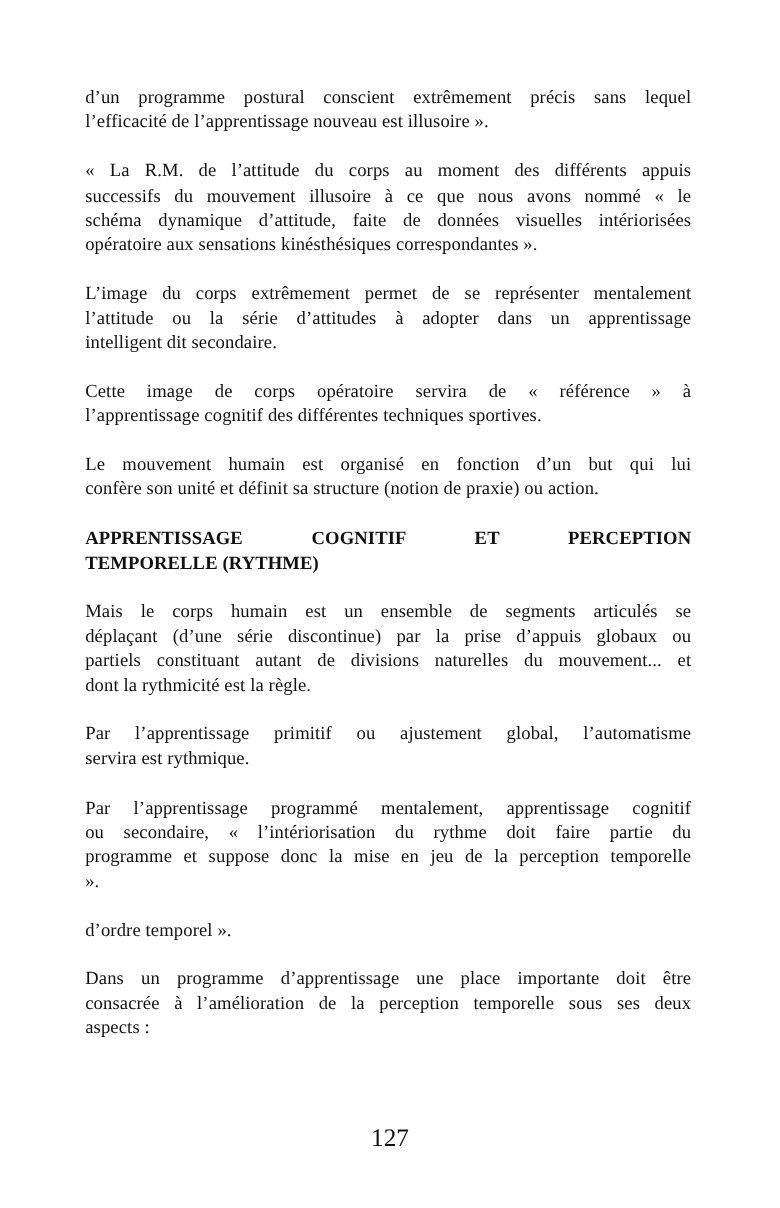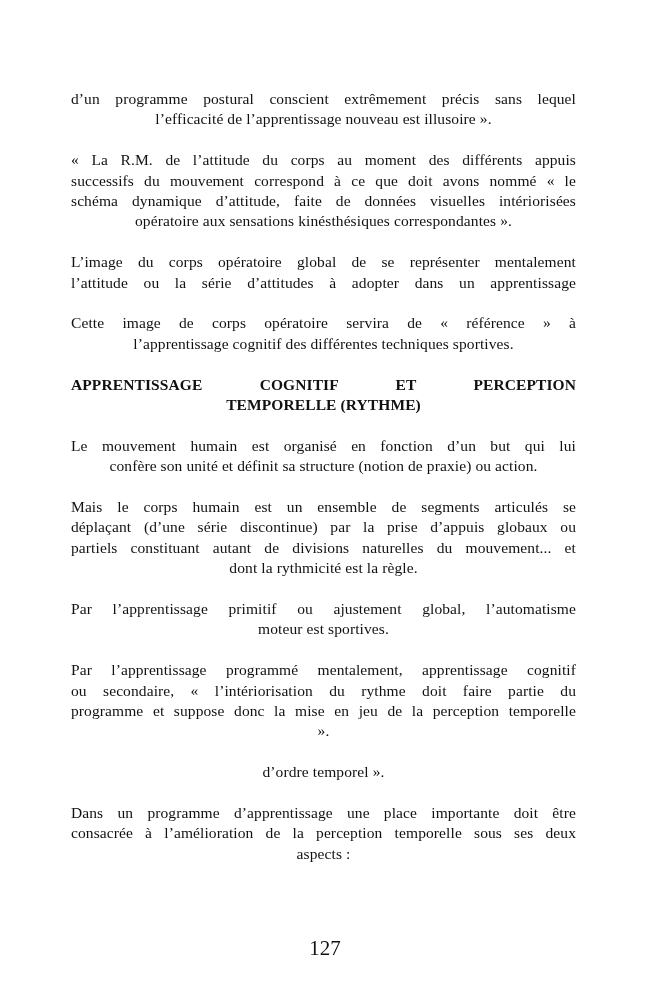--- a/index.html
+++ b/index.html
@@ -17,39 +17,39 @@
   .page {
     position: relative;
     width: 650px;
     height: 1007px;
     background: #ffffff;
     overflow: hidden;
   }
   .text-column {
     position: absolute;
     left: 71px;
-    top: 89px;
+    top: 72px;
     width: 505px;
     font-size: 15.5px;
     line-height: 20.4px;
     letter-spacing: 0.1px;
   }
   .para {
     margin: 0 0 20.4px 0;
   }
   .para.heading {
     font-weight: bold;
   }
   .line {
     text-align: justify;
     text-align-last: justify;
     white-space: normal;
   }
   .line.last {
-    text-align: center;
+    text-align: left;
     text-align-last: auto;
   }
   .page-number {
     position: absolute;
     left: 0;
     top: 936px;
     width: 100%;
     text-align: center;
     font-size: 21px;
     color: #111111;
@@ -59,49 +59,50 @@
 <body>
 
 <div class="page">
   <div class="text-column" id="text-column">
       <div class="para body">
         <div class="line">d’un programme postural conscient extrêmement précis sans lequel</div>
         <div class="line last">l’efficacité de l’apprentissage nouveau est illusoire ».</div>
       </div>
       <div class="para body">
         <div class="line">« La R.M. de l’attitude du corps au moment des différents appuis</div>
-        <div class="line">successifs du mouvement correspond à ce que doit avons nommé « le</div>
+        <div class="line">successifs du mouvement illusoire à ce que nous avons nommé « le</div>
         <div class="line">schéma dynamique d’attitude, faite de données visuelles intériorisées</div>
         <div class="line last">opératoire aux sensations kinésthésiques correspondantes ».</div>
       </div>
       <div class="para body">
-        <div class="line">L’image du corps opératoire global de se représenter mentalement</div>
+        <div class="line">L’image du corps extrêmement permet de se représenter mentalement</div>
         <div class="line">l’attitude ou la série d’attitudes à adopter dans un apprentissage</div>
+        <div class="line last">intelligent dit secondaire.</div>
       </div>
       <div class="para body">
         <div class="line">Cette image de corps opératoire servira de « référence » à</div>
         <div class="line last">l’apprentissage cognitif des différentes techniques sportives.</div>
       </div>
+      <div class="para body">
+        <div class="line">Le mouvement humain est organisé en fonction d’un but qui lui</div>
+        <div class="line last">confère son unité et définit sa structure (notion de praxie) ou action.</div>
+      </div>
       <div class="para heading">
         <div class="line">APPRENTISSAGE COGNITIF ET PERCEPTION</div>
         <div class="line last">TEMPORELLE (RYTHME)</div>
-      </div>
-      <div class="para body">
-        <div class="line">Le mouvement humain est organisé en fonction d’un but qui lui</div>
-        <div class="line last">confère son unité et définit sa structure (notion de praxie) ou action.</div>
       </div>
       <div class="para body">
         <div class="line">Mais le corps humain est un ensemble de segments articulés se</div>
         <div class="line">déplaçant (d’une série discontinue) par la prise d’appuis globaux ou</div>
         <div class="line">partiels constituant autant de divisions naturelles du mouvement... et</div>
         <div class="line last">dont la rythmicité est la règle.</div>
       </div>
       <div class="para body">
         <div class="line">Par l’apprentissage primitif ou ajustement global, l’automatisme</div>
-        <div class="line last">moteur est sportives.</div>
+        <div class="line last">servira est rythmique.</div>
       </div>
       <div class="para body">
         <div class="line">Par l’apprentissage programmé mentalement, apprentissage cognitif</div>
         <div class="line">ou secondaire, « l’intériorisation du rythme doit faire partie du</div>
         <div class="line">programme et suppose donc la mise en jeu de la perception temporelle</div>
         <div class="line last">».</div>
       </div>
       <div class="para body">
         <div class="line last">d’ordre temporel ».</div>
       </div>

